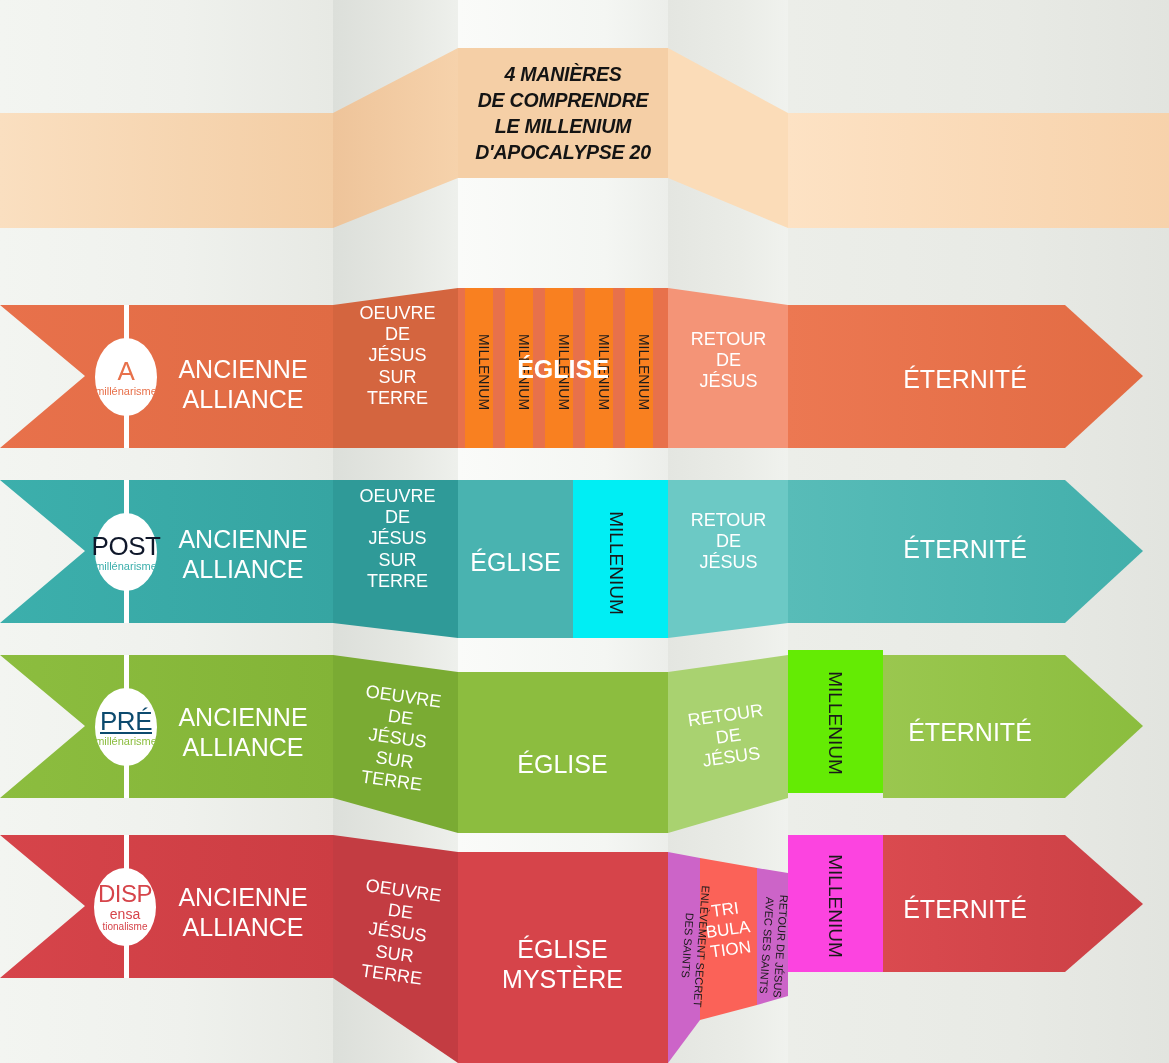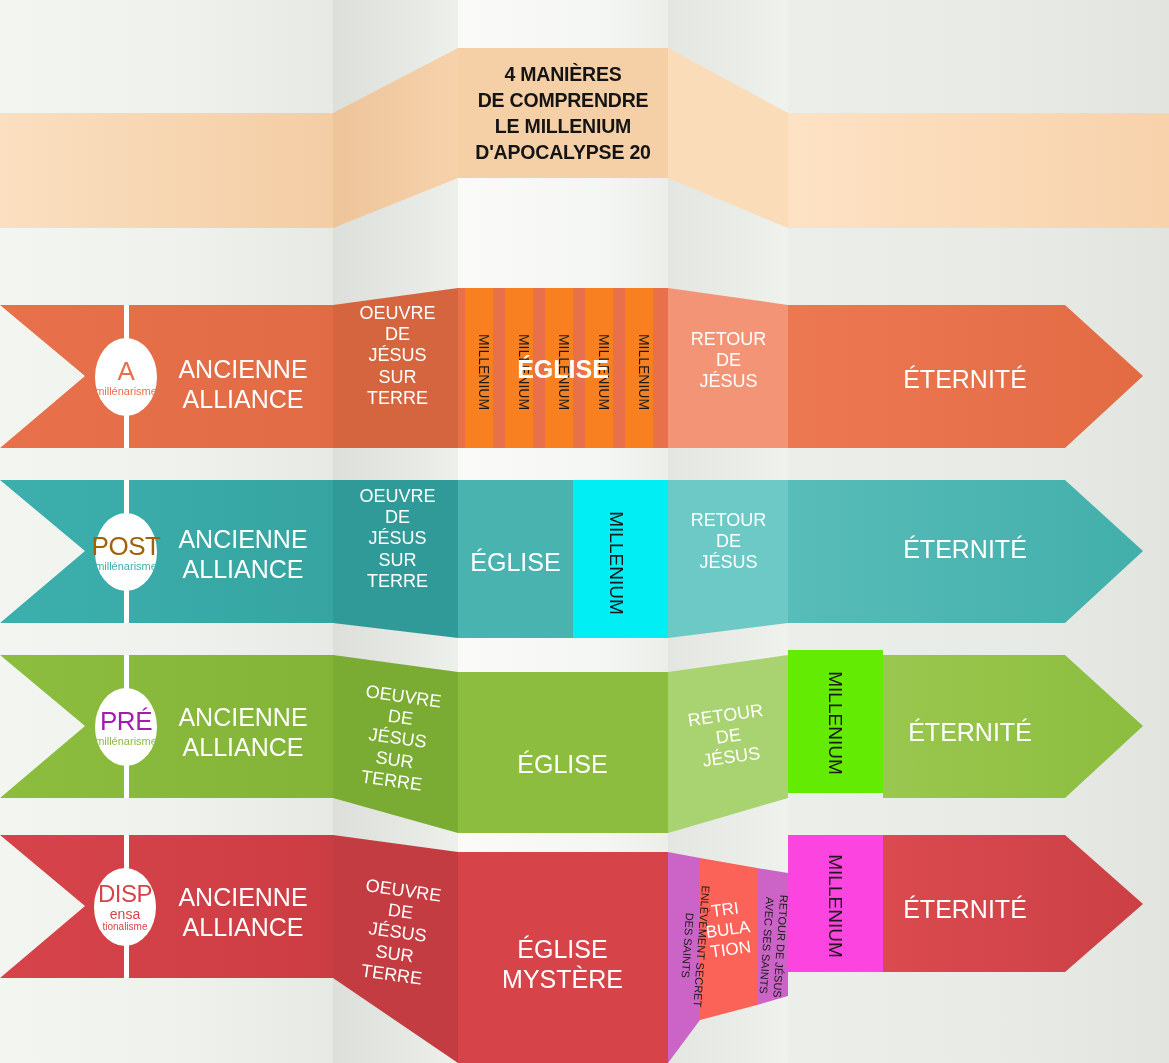--- a/index.html
+++ b/index.html
@@ -97,21 +97,21 @@
     <path d="M333,113 L458,48 L458,178 L333,228 Z" fill="url(#rgC)"></path>
 
     <path d="M458,48 L668,48 L668,178 L458,178 Z" fill="#f5cfa6"></path>
 
     <path d="M668,48 L788,113 L788,228 L668,178 Z" fill="#fbdcb8"></path>
 
     <path d="M788,113 L1169,113 L1169,228 L788,228 Z" fill="url(#rgR)"></path>
   </svg>
 
   <div id="title-block">
-    <div id="title-text" style="white-space: pre-line;">4 MANIÈRES
+    <div id="title-text" style="white-space: pre-line; font-style: italic;">4 MANIÈRES
 DE COMPRENDRE
 LE MILLENIUM
 D'APOCALYPSE 20</div>
   </div>
 
   <div class="row" id="row0" style="top:0;height:1063px;">
     <svg class="rowsvg" width="1169" height="1063">
       <defs>
         <linearGradient id="g0a" x1="0" y1="0" x2="1" y2="0">
           <stop offset="0%" stop-color="#e8714b"></stop>
@@ -186,21 +186,21 @@
 
       <rect x="573" y="480" width="95" height="158" fill="#00eef4"></rect>
 
       <path d="M668,480 L788,480 L788,623 L668,638 Z" fill="#6cc9c5"></path>
 
       <path d="M788,480 L1065,480 L1143,551 L1065,623 L788,623 Z" fill="url(#g1e)"></path>
     </svg>
 
     <div class="stemline" style="left:124px;top:480px;height:143px;"></div>
     <div class="badge" style="left:95px;top:513px;width:62px;height:78px;">
-      <div class="badge-main" style="color:#a16207;margin-left:-9px;margin-right:-9px;">POST</div>
+      <div class="badge-main" style="color:#0f172a;margin-left:-9px;margin-right:-9px;">POST</div>
       <div class="badge-sub" style="color:#3cafac;margin-left:-8px;margin-right:-8px;">millénarisme</div>
     </div>
 
     <div class="lbl lbl-big" style="left: 168px; top: 525px; width: 150px; white-space: pre-line;">ANCIENNE
 ALLIANCE</div>
     <div class="lbl lbl-mid" style="left: 345px; top: 486px; width: 105px; white-space: pre-line;">OEUVRE
 DE
 JÉSUS
 SUR
 TERRE</div>
@@ -233,21 +233,21 @@
 
       <path d="M668,672 L788,655 L788,798 L668,833 Z" fill="#a9d270"></path>
 
       <rect x="788" y="650" width="95" height="143" fill="#64eb04"></rect>
 
       <path d="M883,655 L1065,655 L1143,726 L1065,798 L883,798 Z" fill="url(#g2e)"></path>
     </svg>
 
     <div class="stemline" style="left:124px;top:655px;height:143px;"></div>
     <div class="badge" style="left:95px;top:688px;width:62px;height:78px;">
-      <div class="badge-main" style="color:#a21caf;margin-left:-5px;margin-right:-5px;">PRÉ</div>
+      <div class="badge-main" style="color:#0c4a6e;margin-left:-5px;margin-right:-5px;text-decoration:underline;">PRÉ</div>
       <div class="badge-sub" style="color:#8cbd3f;margin-left:-8px;margin-right:-8px;">millénarisme</div>
     </div>
 
     <div class="lbl lbl-big" style="left: 168px; top: 703px; width: 150px; white-space: pre-line;">ANCIENNE
 ALLIANCE</div>
     <div class="lbl lbl-mid" style="left: 345px; top: 686px; width: 105px; transform: rotate(8deg); transform-origin: center center; white-space: pre-line;">OEUVRE
 DE
 JÉSUS
 SUR
 TERRE</div>

